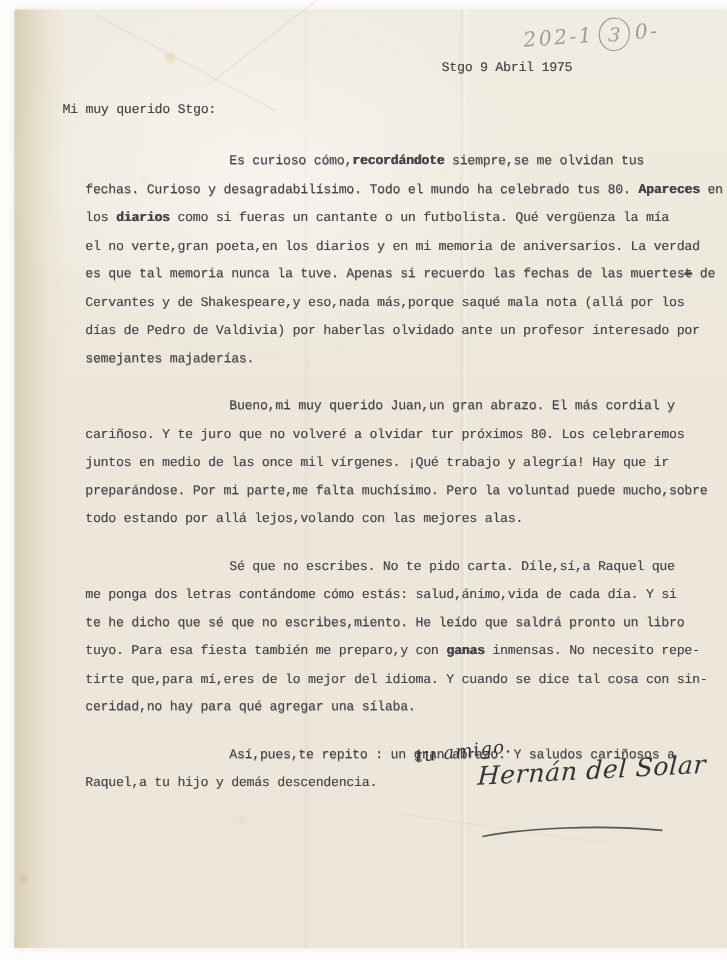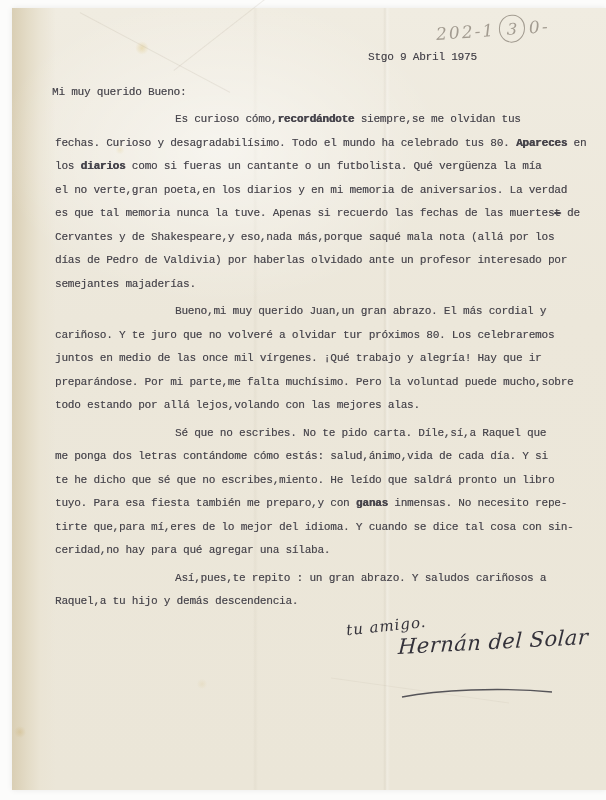--- a/index.html
+++ b/index.html
@@ -34,21 +34,21 @@
   .typed{
     color:var(--ink,#46444b);
     font-size:11px;
     letter-spacing:-0.2px;
     text-shadow:0.3px 0.3px 0.3px rgba(70,66,76,0.45);
     white-space:pre;
   }
   .date{position:absolute;left:368px;top:51px;text-align:center;}
   .salutation{position:absolute;left:52px;top:86px;}
   .body{position:absolute;left:55px;top:108px;width:548px;line-height:23.5px;}
-  .para{margin:0;}
+  .para{margin:16px;}
   .para + .para{margin-top:4px;}
   .line{height:23.5px;}
   .line.first{padding-left:120px;}
   .line b{font-weight:bold;text-shadow:0.5px 0 0 rgba(60,56,66,0.9);}
   .line s{text-decoration-thickness:1.5px;}
 
   
   .pencil-code{
     position:absolute;left:436px;top:16px;
     color:var(--pencil,#a29b90);
@@ -84,21 +84,21 @@
   <div class="wrinkle w3"></div>
 
   <div class="pencil-code">
     <span>202-1</span>
     <span class="circled">3</span>
     <span>0-</span>
   </div>
 
   <div class="typed date">Stgo 9 Abril 1975</div>
 
-  <div class="typed salutation">Mi muy querido Bueno:</div>
+  <div class="typed salutation">Mi muy querido Stgo:</div>
 
   <div class="typed body"><div class="para"><div class="line first">Es curioso cómo,<b>recordándote</b> siempre,se me olvidan tus</div><div class="line">fechas. Curioso y desagradabilísimo. Todo el mundo ha celebrado tus 80. <b>Apareces</b> en</div><div class="line">los <b>diarios</b> como si fueras un cantante o un futbolista. Qué vergüenza la mía</div><div class="line">el no verte,gran poeta,en los diarios y en mi memoria de aniversarios. La verdad</div><div class="line">es que tal memoria nunca la tuve. Apenas si recuerdo las fechas de las muertes<s>t</s> de</div><div class="line">Cervantes y de Shakespeare,y eso,nada más,porque saqué mala nota (allá por los</div><div class="line">días de Pedro de Valdivia) por haberlas olvidado ante un profesor interesado por</div><div class="line">semejantes majaderías.</div></div><div class="para"><div class="line first">Bueno,mi muy querido Juan,un gran abrazo. El más cordial y</div><div class="line">cariñoso. Y te juro que no volveré a olvidar tur próximos 80. Los celebraremos</div><div class="line">juntos en medio de las once mil vírgenes. ¡Qué trabajo y alegría! Hay que ir</div><div class="line">preparándose. Por mi parte,me falta muchísimo. Pero la voluntad puede mucho,sobre</div><div class="line">todo estando por allá lejos,volando con las mejores alas.</div></div><div class="para"><div class="line first">Sé que no escribes. No te pido carta. Díle,sí,a Raquel que</div><div class="line">me ponga dos letras contándome cómo estás: salud,ánimo,vida de cada día. Y si</div><div class="line">te he dicho que sé que no escribes,miento. He leído que saldrá pronto un libro</div><div class="line">tuyo. Para esa fiesta también me preparo,y con <b>ganas</b> inmensas. No necesito repe-</div><div class="line">tirte que,para mí,eres de lo mejor del idioma. Y cuando se dice tal cosa con sin-</div><div class="line">ceridad,no hay para qué agregar una sílaba.</div></div><div class="para"><div class="line first">Así,pues,te repito : un gran abrazo. Y saludos cariñosos a</div><div class="line">Raquel,a tu hijo y demás descendencia.</div></div></div>
 
   <div class="handwriting pre-sig">tu amigo.</div>
   <div class="handwriting sig">Hernán del Solar</div>
   <svg class="flourish" width="156" height="14" viewBox="0 0 156 14">
     <path d="M2 11 C 38 4, 100 1, 152 6" fill="none" stroke="#3b3a42" stroke-width="1.3" opacity="0.85"></path>
   </svg>
 
 </div>

